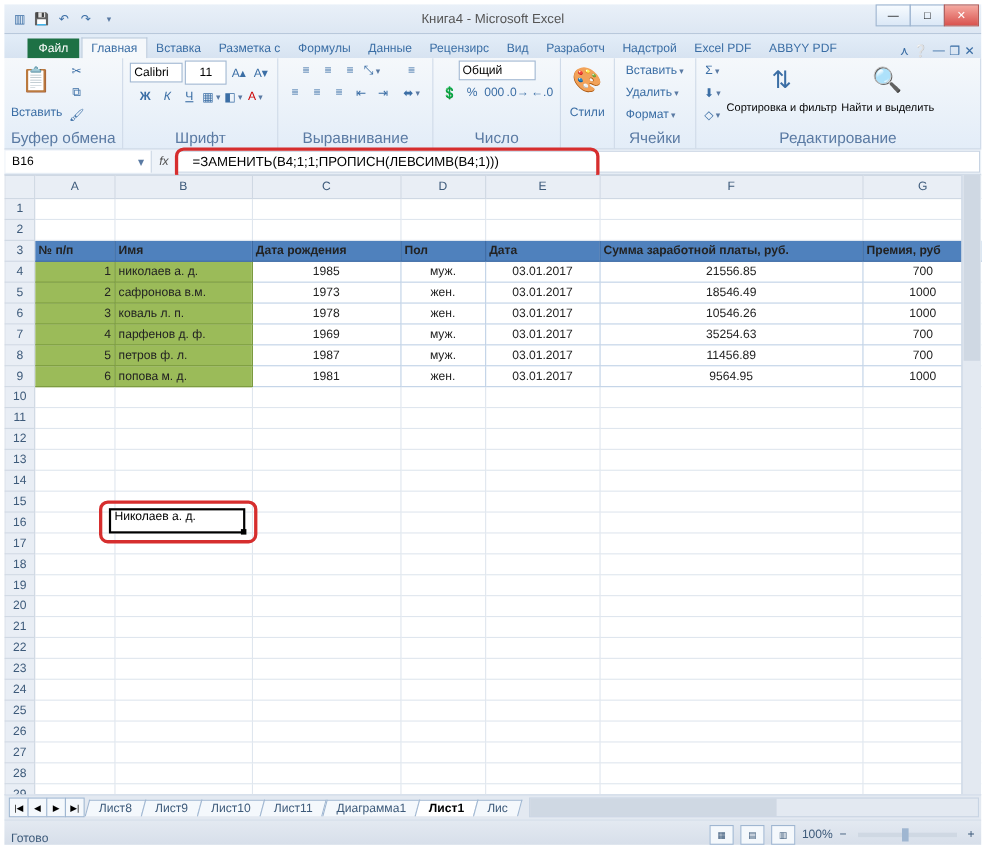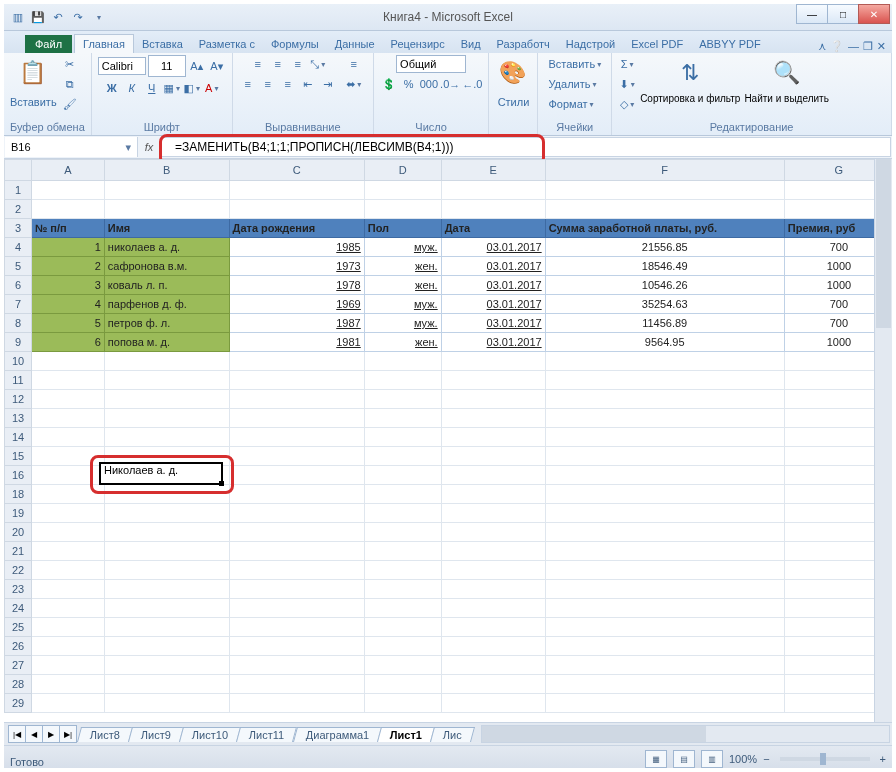--- a/index.html
+++ b/index.html
@@ -110,21 +110,21 @@
   border-bottom: 1px solid #b8c8db;
   display: flex;
 }
 .group {
   border-right: 1px solid #cfdae8;
   padding: 2px 6px 0 6px;
   display: flex;
   flex-direction: column;
 }
 .groupBody { flex:1; display:flex; gap:4px; align-items:flex-start;}
-.groupLabel { text-align:center; font-size:11px; color:#5a7aa3; padding-bottom:2px;}
+.groupLabel { text-align:center; font-size:14px; color:#5a7aa3; padding-bottom:2px;}
 .btnCol { display:flex; flex-direction:column; gap:2px; align-items:center;}
 .btnRow { display:flex; gap:2px; align-items:center;}
 .rb {
   min-width: 18px; height:18px;
   display:inline-flex; align-items:center; justify-content:center;
   color:#3b6ea5; font-size:11px;
 }
 .rb.big { width:36px; height:36px; font-size:22px;}
 .rb.wide { padding:0 4px;}
 .ddArrow::after { content:"▾"; font-size:8px; margin-left:2px; color:#5a7aa3;}
@@ -193,21 +193,21 @@
 
 .thCell {
   background: #4f81bd;
   color: #fff;
   text-align: left;
   font-weight: bold;
   border: 1px solid #3d6aa3 !important;
 }
 .greenCell { background:#9bbb59; border:1px solid #7a9a3f !important; text-align:right; color:#000;}
 .nameCell  { background:#9bbb59; border:1px solid #7a9a3f !important; color:#000;}
-.dataCell  { background:#fff; border:1px solid #bfd1e6 !important; text-align:right;text-decoration:underline;}
+.dataCell  { background:#fff; border:1px solid #bfd1e6 !important; text-align:center;}
 .dataCellR { background:#fff; border:1px solid #bfd1e6 !important; text-align:center;}
 
 .resHL {
   position:absolute;
   border: 3px solid #d62e2e;
   border-radius: 8px;
   pointer-events: none;
 }
 .cursorBox {
   position:absolute;
@@ -609,20 +609,30 @@
             <td class="rowhead">16</td>
             <td class="cell"></td>
             <td class="cell"></td>
             <td class="cell"></td>
             <td class="cell"></td>
             <td class="cell"></td>
             <td class="cell"></td>
             <td class="cell"></td>
           </tr>
           <tr>
+            <td class="rowhead">17</td>
+            <td class="cell"></td>
+            <td class="cell"></td>
+            <td class="cell"></td>
+            <td class="cell"></td>
+            <td class="cell"></td>
+            <td class="cell"></td>
+            <td class="cell"></td>
+          </tr>
+          <tr>
             <td class="rowhead">18</td>
             <td class="cell"></td>
             <td class="cell"></td>
             <td class="cell"></td>
             <td class="cell"></td>
             <td class="cell"></td>
             <td class="cell"></td>
             <td class="cell"></td>
           </tr>
           <tr>

